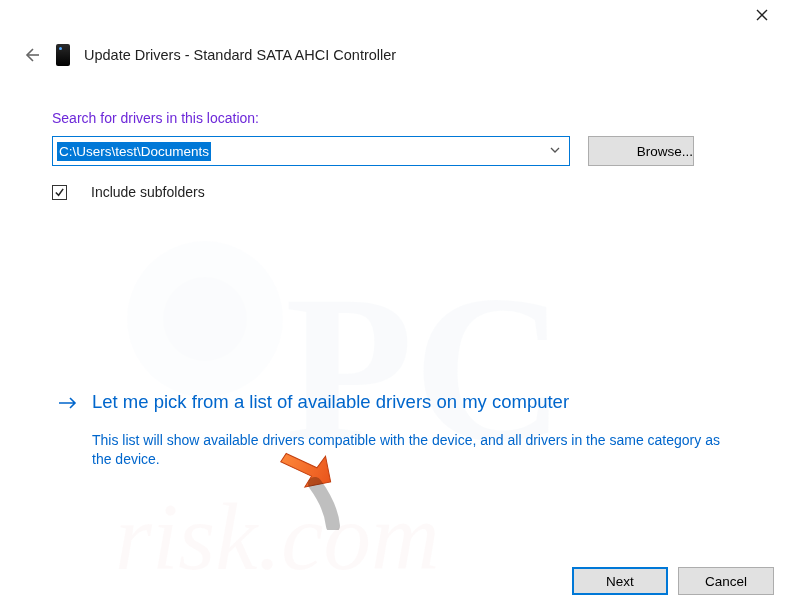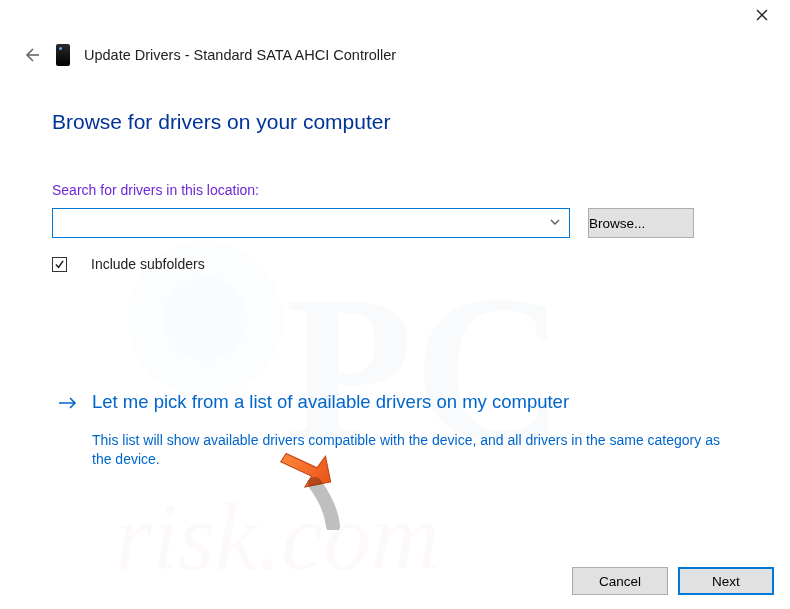--- a/index.html
+++ b/index.html
@@ -97,21 +97,21 @@
     color: #555;
   }
   .combo-chev svg { width: 12px; height: 12px; }
   .browse-btn {
     flex: 0 0 106px;
     height: 30px;
     background: #e1e1e1;
     border: 1px solid #adadad;
     font-size: 13.5px;
     cursor: pointer;
-    display: flex; align-items: center; justify-content: flex-start;
+    display: flex; align-items: center; justify-content: flex-end;
   }
   .checkbox-row {
     display: flex; align-items: center; gap: 24px;
     font-size: 14px; color: #222;
   }
   .checkbox {
     width: 15px; height: 15px;
     border: 1px solid #333;
     display: flex; align-items: center; justify-content: center;
     cursor: pointer;
@@ -197,26 +197,26 @@
     <svg viewBox="0 0 18 18">
         <path d="M11 3 L5 9 L11 15" stroke="#666" stroke-width="1.6" fill="none"></path>
         <path d="M5 9 H17" stroke="#666" stroke-width="1.6"></path>
       </svg>
   </div>
   <div class="drive-icon"></div>
   <div class="title-text">Update Drivers - Standard SATA AHCI Controller</div>
 </div>
 
 <div class="main">
-  <div class="heading">Browse for drivers on your computer</div>
 
   <div class="search-label">Search for drivers in this location:</div>
 
   <div class="search-row">
     <div class="combo">
+      <span class="combo-sel">C:\Users\test\Documents</span>
       <span class="combo-chev">
         <svg viewBox="0 0 12 12">
             <path d="M2 4 L6 8 L10 4" stroke="#555" stroke-width="1.3" fill="none"></path>
           </svg>
       </span>
     </div>
     <div class="browse-btn">
       <span>Browse...</span>
     </div>
   </div>
@@ -237,25 +237,25 @@
       <svg viewBox="0 0 20 16">
           <path d="M1 8 H17 M12 3 L17 8 L12 13" stroke="#0066cc" stroke-width="1.6" fill="none"></path>
         </svg>
     </span>
     <span class="pick-title">Let me pick from a list of available drivers on my computer</span>
   </div>
   <div class="pick-desc">This list will show available drivers compatible with the device, and all drivers in the same category as the device.</div>
 </div>
 
 <div class="footer">
+  <div class="btn primary">
+    <span>Next</span>
+  </div>
   <div class="btn">
     <span>Cancel</span>
-  </div>
-  <div class="btn primary">
-    <span>Next</span>
   </div>
 </div>
 
 <div class="pointer">
   <svg width="80" height="90" viewBox="0 0 80 90">
     <defs>
       <linearGradient id="g1" x1="0" y1="0" x2="1" y2="1">
         <stop offset="0" stop-color="#ff8a3c"></stop>
         <stop offset="1" stop-color="#e8521a"></stop>
       </linearGradient>

